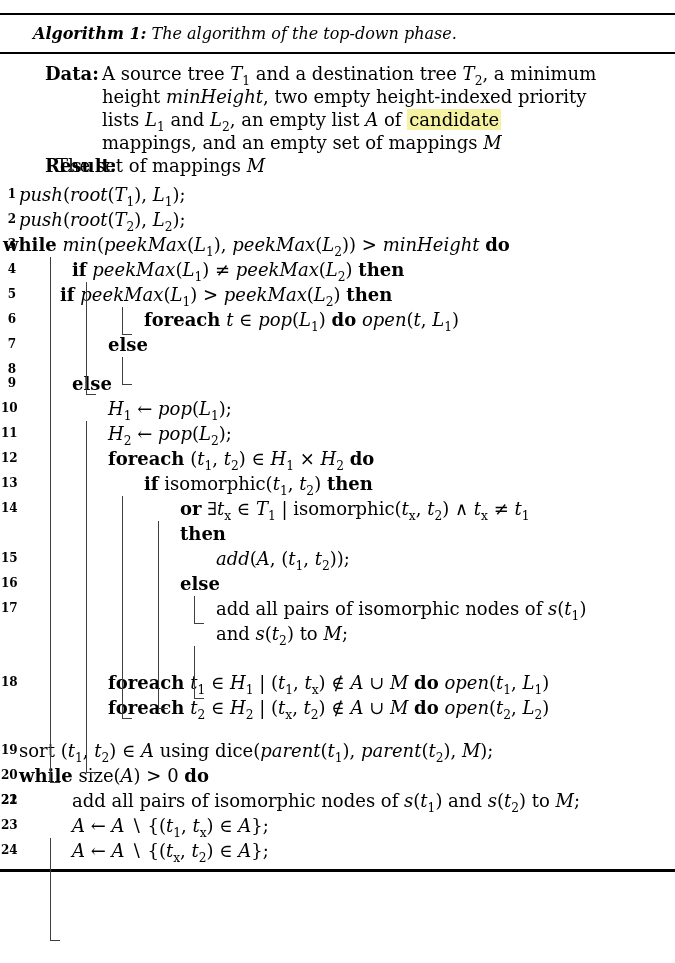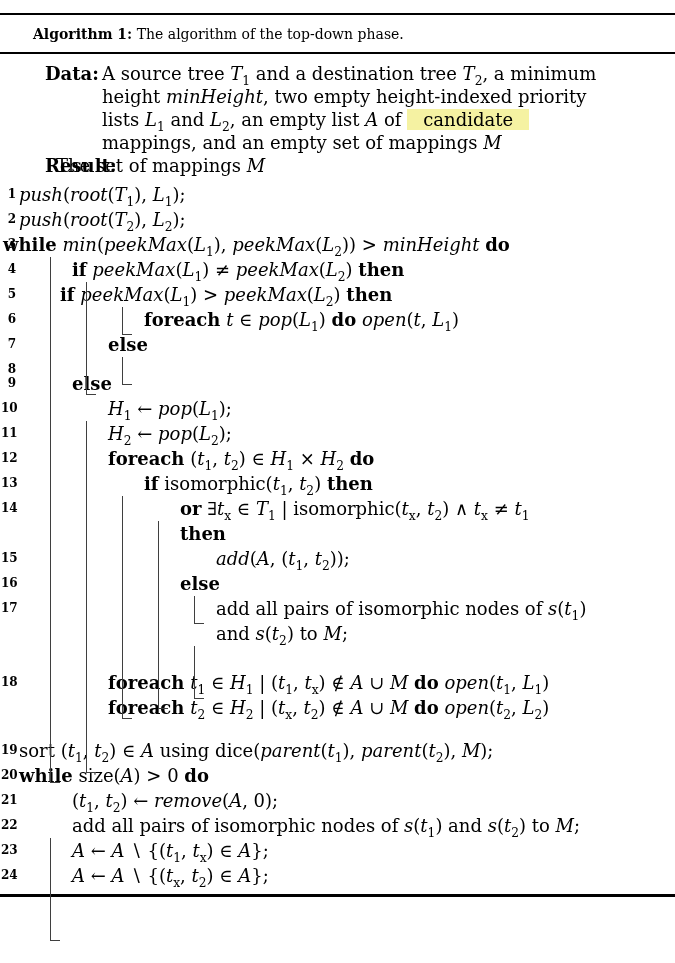--- a/index.html
+++ b/index.html
@@ -5,36 +5,36 @@
   html,body{margin:0;padding:0;background:#ffffff;}
   body{
     width:675px;height:963px;overflow:hidden;position:relative;
     font-family:"DejaVu Serif","Liberation Serif",serif;color:#000;
   }
   .page{padding-top:13px;}
   .rule{background:#000;}
   .rule-top{height:2px;}
   .rule-mid{height:2px;}
   .rule-bottom{height:3px;margin-top:4px;}
-  .caption{font-size:14px;line-height:26px;padding:6px 8px 5px 33px;white-space:nowrap;}
+  .caption{font-size:16px;line-height:26px;padding:6px 8px 5px 33px;white-space:nowrap;font-style:italic;}
   .caption b{font-weight:bold;}
   .io-block{position:relative;font-size:18px;line-height:23px;}
   .io-data{margin-top:8px;padding-left:102px;}
   .io-result{padding-left:56px;}
   .io-label{position:absolute;left:45px;top:0;font-weight:bold;}
   .io-lines div, .io-result span{white-space:nowrap;}
   .code{position:relative;margin-top:5px;font-size:18px;}
   .row{position:relative;line-height:25px;white-space:nowrap;}
   .row .num{position:absolute;left:1px;top:0;width:15px;text-align:right;
             font-size:12px;font-weight:bold;line-height:25px;}
   .row .ct{display:inline-block;}
   i{font-style:italic;}
   sub{font-size:68%;line-height:0;}
   .cal{font-style:italic;}
-  .hl{background:var(--hl,#f5f2a2);padding:0 16px;}
+  .hl{background:var(--hl,#f5f2a2);padding:0 2px;}
   .guide{position:absolute;width:9px;
          border-left:1.5px solid var(--guide,#444);
          border-bottom:1.5px solid var(--guide,#444);}
 </style>
 </head>
 <body>
 
 <div class="page">
   <div class="rule rule-top"></div>
 
@@ -75,21 +75,21 @@
       <div class="row"><span class="num"></span><span class="ct" style="margin-left: 180px;"><b>or</b> ∃<i>t</i><sub>x</sub> ∈ <i>T</i><sub>1</sub> | isomorphic(<i>t</i><sub>x</sub>, <i>t</i><sub>2</sub>) ∧ <i>t</i><sub>x</sub> ≠ <i>t</i><sub>1</sub></span></div>
       <div class="row"><span class="num"></span><span class="ct" style="margin-left: 180px;"><b>then</b></span></div>
       <div class="row"><span class="num">15</span><span class="ct" style="margin-left: 216px; text-align: center;"><i>add</i>(<i>A</i>, (<i>t</i><sub>1</sub>, <i>t</i><sub>2</sub>));</span></div>
       <div class="row"><span class="num">16</span><span class="ct" style="margin-left: 180px;"><b>else</b></span></div>
       <div class="row"><span class="num">17</span><span class="ct" style="margin-left: 216px;">add all pairs of isomorphic nodes of <i>s</i>(<i>t</i><sub>1</sub>)</span></div>
       <div class="row" style="margin-bottom: 24px;"><span class="num"></span><span class="ct" style="margin-left: 216px;">and <i>s</i>(<i>t</i><sub>2</sub>) to <span class="cal">M</span>;</span></div>
       <div class="row"><span class="num">18</span><span class="ct" style="margin-left: 108px;"><b>foreach</b> <i>t</i><sub>1</sub> ∈ <i>H</i><sub>1</sub> | (<i>t</i><sub>1</sub>, <i>t</i><sub>x</sub>) ∉ <span class="cal">A</span> ∪ <span class="cal">M</span> <b>do</b> <i>open</i>(<i>t</i><sub>1</sub>, <i>L</i><sub>1</sub>)</span></div>
       <div class="row" style="margin-bottom: 18px;"><span class="num"></span><span class="ct" style="margin-left: 108px;"><b>foreach</b> <i>t</i><sub>2</sub> ∈ <i>H</i><sub>2</sub> | (<i>t</i><sub>x</sub>, <i>t</i><sub>2</sub>) ∉ <span class="cal">A</span> ∪ <span class="cal">M</span> <b>do</b> <i>open</i>(<i>t</i><sub>2</sub>, <i>L</i><sub>2</sub>)</span></div>
       <div class="row"><span class="num">19</span><span class="ct" style="margin-left: 19px;">sort (<i>t</i><sub>1</sub>, <i>t</i><sub>2</sub>) ∈ <span class="cal">A</span> using dice(<i>parent</i>(<i>t</i><sub>1</sub>), <i>parent</i>(<i>t</i><sub>2</sub>), <span class="cal">M</span>);</span></div>
       <div class="row"><span class="num">20</span><span class="ct" style="margin-left: 19px;"><b>while</b> size(<span class="cal">A</span>) &gt; 0 <b>do</b></span></div>
-      <div class="row"><span class="num">21</span><span class="ct" style="margin-left: 72px;">(<i>t</i><sub>1</sub>, <i>t</i><sub>2</sub>) ← <i>remove</i>(<span class="cal">A</span>, 0);</span></div>
+      <div class="row"><span class="num">21</span></div>
       <div class="row"><span class="num">22</span><span class="ct" style="margin-left: 72px;">add all pairs of isomorphic nodes of <i>s</i>(<i>t</i><sub>1</sub>) and <i>s</i>(<i>t</i><sub>2</sub>) to <span class="cal">M</span>;</span></div>
       <div class="row"><span class="num">23</span><span class="ct" style="margin-left: 72px;"><span class="cal">A</span> ← <span class="cal">A</span> ∖ {(<i>t</i><sub>1</sub>, <i>t</i><sub>x</sub>) ∈ <span class="cal">A</span>};</span></div>
       <div class="row" style="margin-bottom: 6px;"><span class="num">24</span><span class="ct" style="margin-left: 72px;"><span class="cal">A</span> ← <span class="cal">A</span> ∖ {(<i>t</i><sub>x</sub>, <i>t</i><sub>2</sub>) ∈ <span class="cal">A</span>};</span></div>
       <div class="guide" style="left: 50px; top: 75px; height: 525px;"></div>
       <div class="guide" style="left: 50px; top: 656px; height: 102px;"></div>
       <div class="guide" style="left: 86px; top: 100px; height: 112px;"></div>
       <div class="guide" style="left: 86px; top: 239px; height: 351px;"></div>
       <div class="guide" style="left: 122px; top: 125px; height: 27px;"></div>
       <div class="guide" style="left: 122px; top: 175px; height: 27px;"></div>
       <div class="guide" style="left: 122px; top: 314px; height: 222px;"></div>

